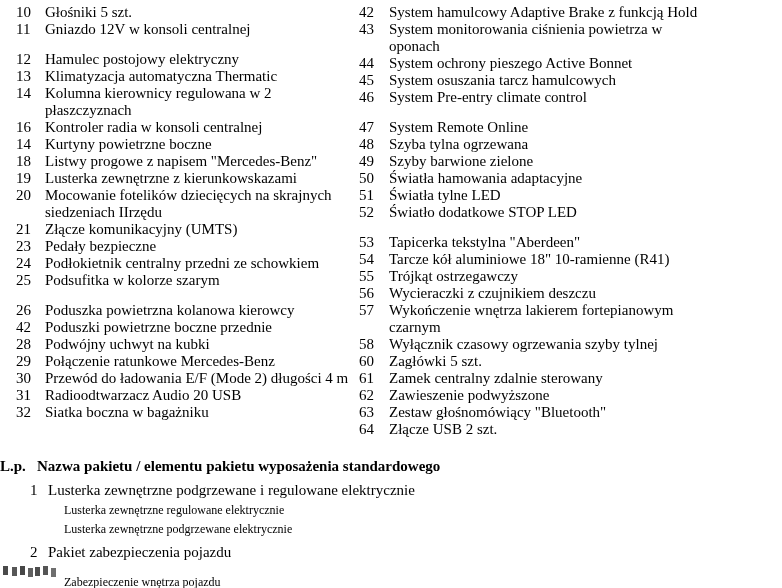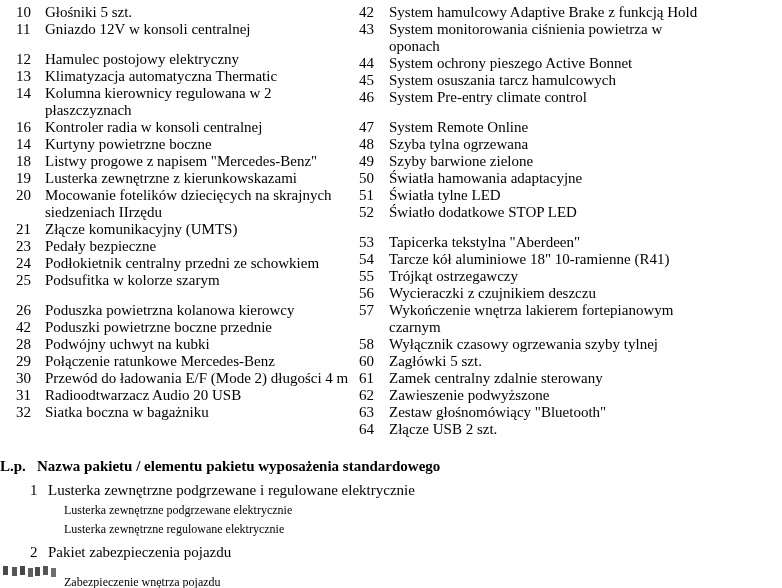--- a/index.html
+++ b/index.html
@@ -225,22 +225,22 @@
   <div class="pkg-header">
     <span class="lp">L.p.</span>
     <span class="title">Nazwa pakietu / elementu pakietu wyposażenia standardowego</span>
   </div>
   <div id="pkg-rows">
       <div class="pkg-row">
         <div class="pkg-main">
           <span class="pkg-num">1</span>
           <span class="pkg-text">Lusterka zewnętrzne podgrzewane i regulowane elektrycznie</span>
         </div>
+        <div class="sub">Lusterka zewnętrzne regulowane elektrycznie</div>
         <div class="sub">Lusterka zewnętrzne podgrzewane elektrycznie</div>
-        <div class="sub">Lusterka zewnętrzne regulowane elektrycznie</div>
       </div>
       <div class="pkg-row">
         <div class="pkg-main">
           <span class="pkg-num">2</span>
           <span class="pkg-text">Pakiet zabezpieczenia pojazdu</span>
         </div>
         <div class="sub">Zabezpieczenie wnętrza pojazdu</div>
       </div>
     </div>
 </div>

